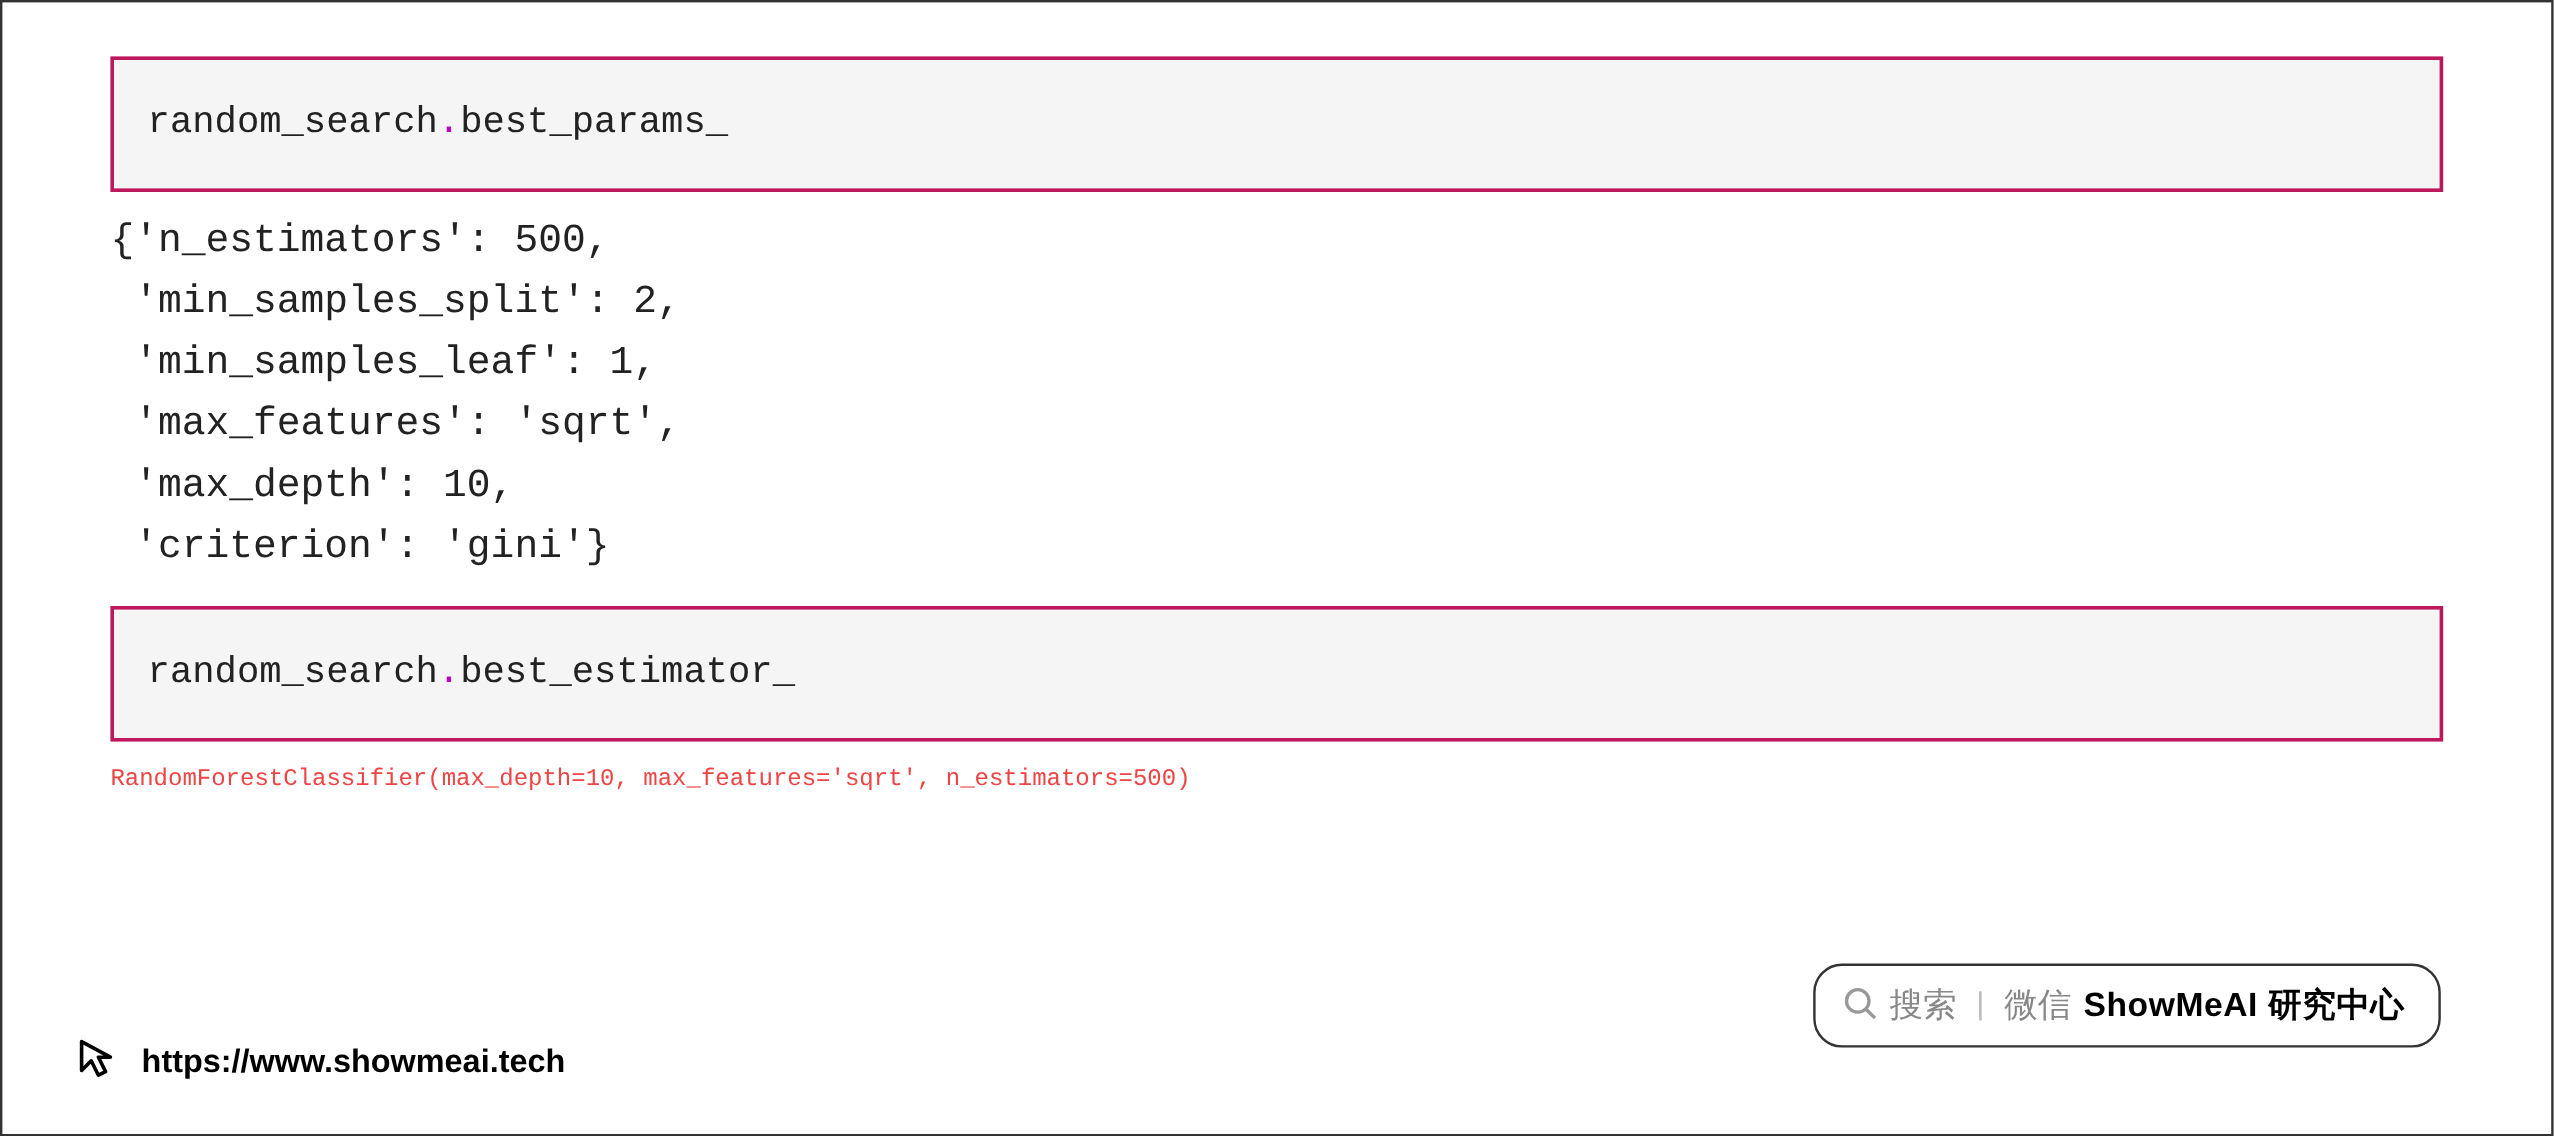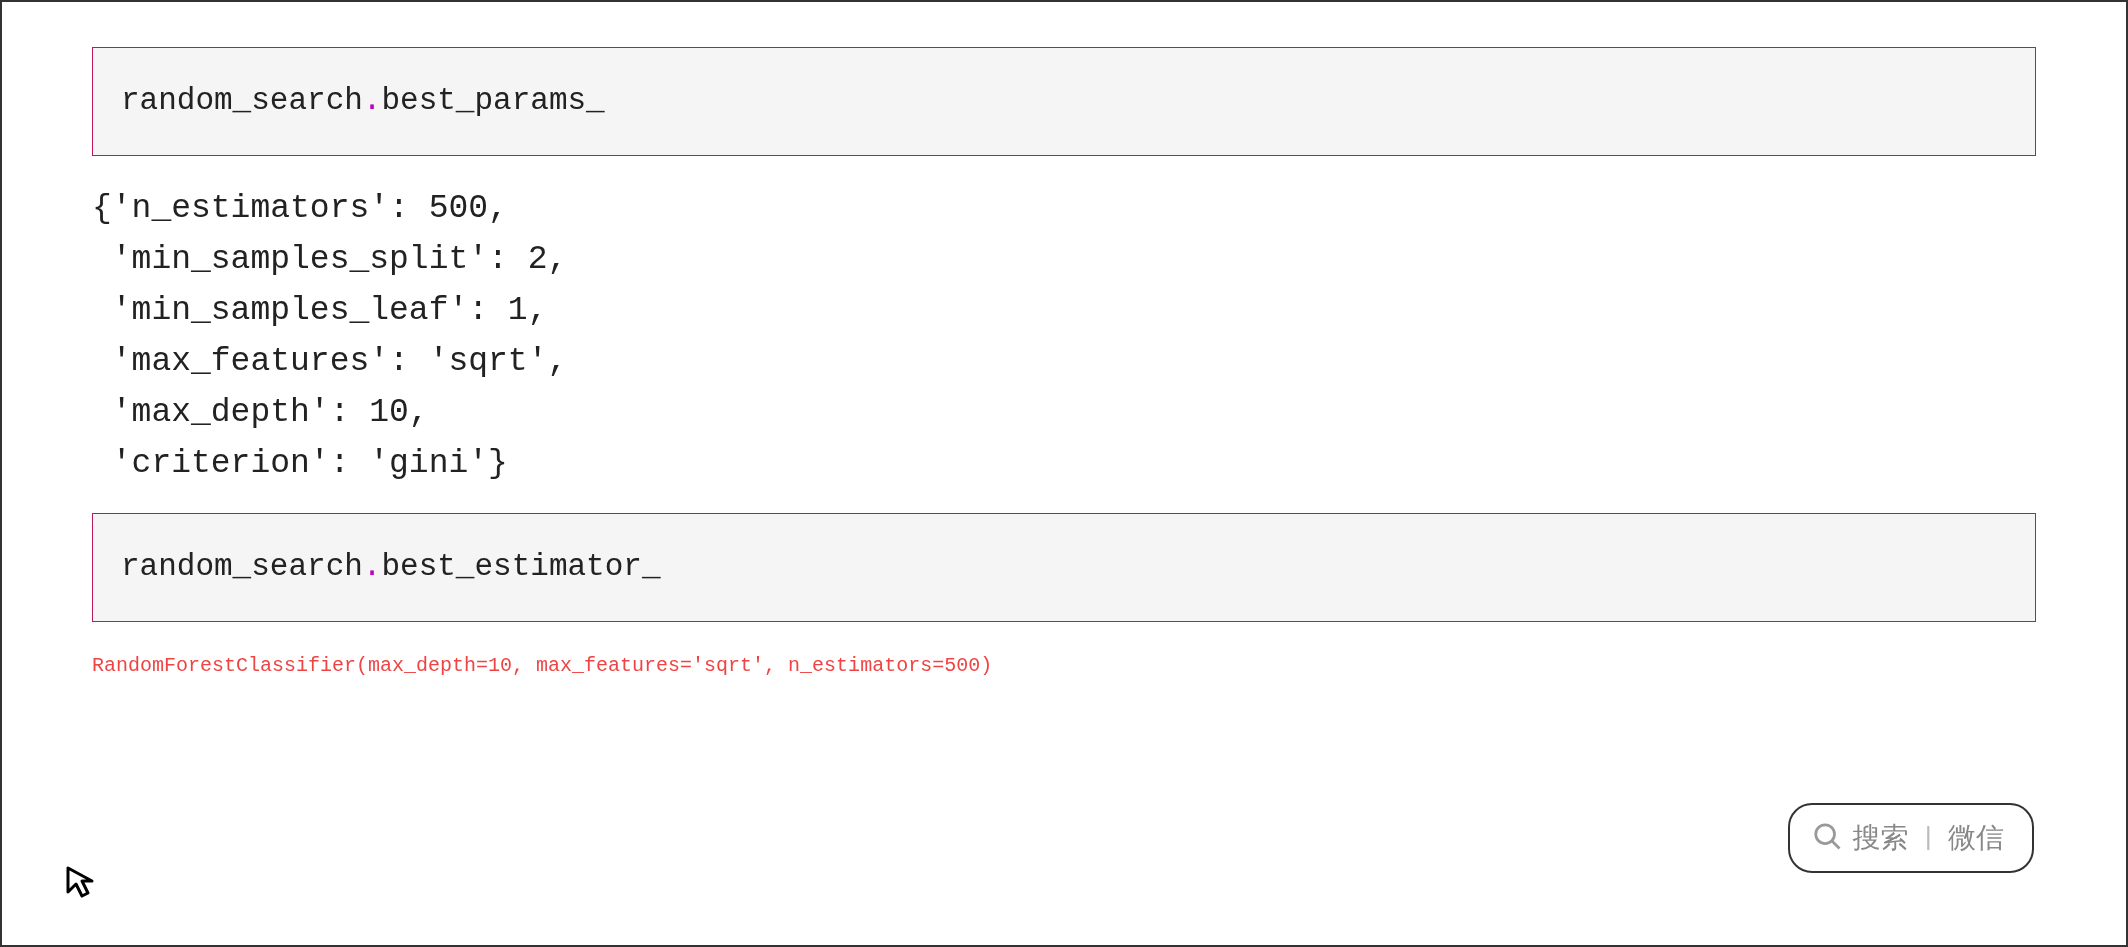--- a/index.html
+++ b/index.html
@@ -11,25 +11,25 @@
       width: 2128px;
       height: 947px;
       background: #ffffff;
       border: 2px solid #333;
       padding: 45px 90px 40px 90px;
       font-family: "Consolas", "Monaco", "Courier New", monospace;
       position: relative;
     }
     .code-cell {
       background: #f5f5f5;
-      border: 1px solid #be185d;
+      border: 3px solid #be185d;
       padding: 30px 28px;
       font-size: 31px;
       line-height: 1.5;
-      margin-bottom: 22px;
+      margin-bottom: 10px;
     }
     .code-cell .code-text {
       color: #222;
     }
     .code-cell .dot {
       color: #c000c0;
     }
     .output-block {
       font-size: 33px;
       line-height: 1.55;
@@ -117,21 +117,23 @@
 <div class="search-badge">
   <span class="search-icon">
     <svg viewBox="0 0 24 24" fill="none" stroke="#999" stroke-width="2.2">
       <circle cx="10.5" cy="10.5" r="7.5"></circle>
       <line x1="16.2" y1="16.2" x2="22" y2="22"></line>
     </svg>
   </span>
   <span class="label-gray">搜索</span>
   <span class="divider">|</span>
   <span class="label-gray">微信</span>
+  <span class="label-bold">ShowMeAI 研究中心</span>
 </div>
 
 <div class="footer">
   <span class="footer-icon">
     <svg viewBox="0 0 40 40" fill="none" stroke="#000" stroke-width="3" stroke-linecap="round" stroke-linejoin="round">
       <path d="M6 6 L6 30 L14 22 L20 34 L26 31 L20 19 L30 19 Z" fill="none"></path>
     </svg>
   </span>
+  <span class="footer-url">https://www.showmeai.tech</span>
 </div>
 
 </body></html>

